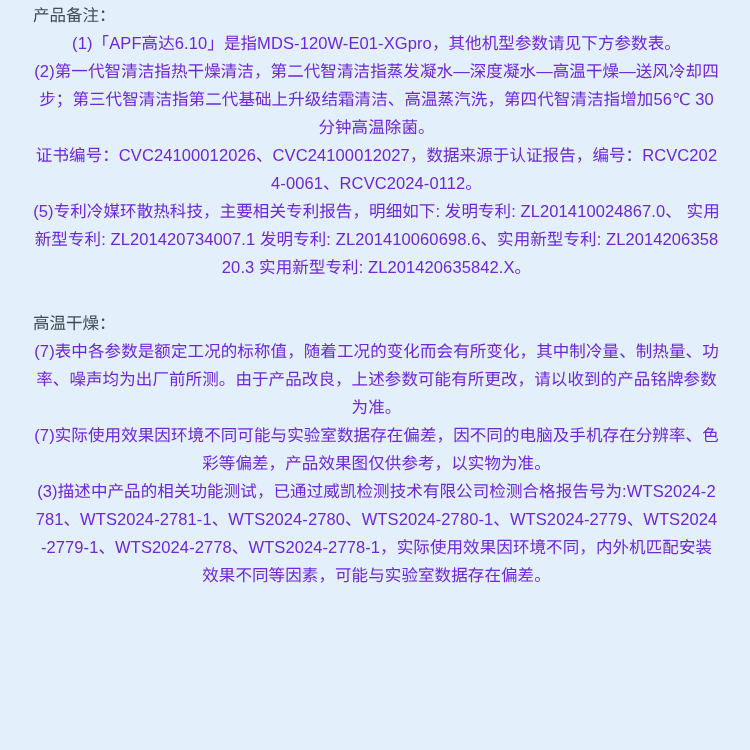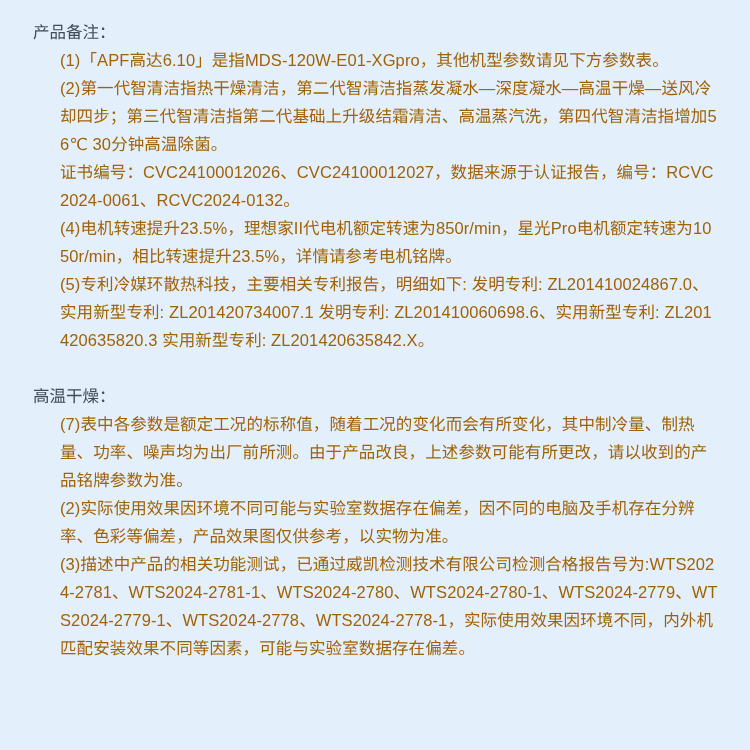--- a/index.html
+++ b/index.html
@@ -12,61 +12,59 @@
     height: 750px;
     background: #e3effa;
     font-family: "Liberation Sans", "DejaVu Sans", sans-serif;
     color: #3f4d58;
     overflow: hidden;
   }
   .page {
     width: 663px;
     height: 750px;
     box-sizing: border-box;
-    padding: 18px 30px 0 33px;
+    padding: 1px 30px 0 33px;
     background: #e3effa;
   }
   .note-block {
     width: 687px;
   }
   .note-line {
     font-size: 16.5px;
     line-height: 28px;
     letter-spacing: 0.1px;
-    color: #a16207;
+    color: #6d28d9;
     white-space: pre-wrap;
     word-break: break-all;
-    text-align: left;
-    margin-left: 27px;
+    text-align: center;
   }
   .section-gap {
     height: 28px;
   }
   .heading-line {
     font-size: 16.5px;
     line-height: 28px;
     color: #3f4d58;
   }
 </style>
 </head>
 <body>
 
 <div class="page">
 
   <section class="note-block">
     <div class="heading-line">产品备注：</div>
     <div class="note-line">(1)「APF高达6.10」是指MDS-120W-E01-XGpro，其他机型参数请见下方参数表。</div>
     <div class="note-line">(2)第一代智清洁指热干燥清洁，第二代智清洁指蒸发凝水—深度凝水—高温干燥—送风冷却四步；第三代智清洁指第二代基础上升级结霜清洁、高温蒸汽洗，第四代智清洁指增加56℃ 30分钟高温除菌。</div>
-    <div class="note-line">证书编号：CVC24100012026、CVC24100012027，数据来源于认证报告，编号：RCVC2024-0061、RCVC2024-0132。</div>
-    <div class="note-line">(4)电机转速提升23.5%，理想家II代电机额定转速为850r/min，星光Pro电机额定转速为1050r/min，相比转速提升23.5%，详情请参考电机铭牌。</div>
+    <div class="note-line">证书编号：CVC24100012026、CVC24100012027，数据来源于认证报告，编号：RCVC2024-0061、RCVC2024-0112。</div>
     <div class="note-line">(5)专利冷媒环散热科技，主要相关专利报告，明细如下: 发明专利: ZL201410024867.0、 实用新型专利: ZL201420734007.1 发明专利: ZL201410060698.6、实用新型专利: ZL201420635820.3 实用新型专利: ZL201420635842.X。</div>
   </section>
 
   <div class="section-gap"></div>
 
   <section class="note-block">
     <div class="heading-line">高温干燥：</div>
     <div class="note-line">(7)表中各参数是额定工况的标称值，随着工况的变化而会有所变化，其中制冷量、制热量、功率、噪声均为出厂前所测。由于产品改良，上述参数可能有所更改，请以收到的产品铭牌参数为准。</div>
-    <div class="note-line">(2)实际使用效果因环境不同可能与实验室数据存在偏差，因不同的电脑及手机存在分辨率、色彩等偏差，产品效果图仅供参考，以实物为准。</div>
+    <div class="note-line">(7)实际使用效果因环境不同可能与实验室数据存在偏差，因不同的电脑及手机存在分辨率、色彩等偏差，产品效果图仅供参考，以实物为准。</div>
     <div class="note-line">(3)描述中产品的相关功能测试，已通过威凯检测技术有限公司检测合格报告号为:WTS2024-2781、WTS2024-2781-1、WTS2024-2780、WTS2024-2780-1、WTS2024-2779、WTS2024-2779-1、WTS2024-2778、WTS2024-2778-1，实际使用效果因环境不同，内外机匹配安装效果不同等因素，可能与实验室数据存在偏差。</div>
   </section>
 
 </div>
 
 </body></html>

